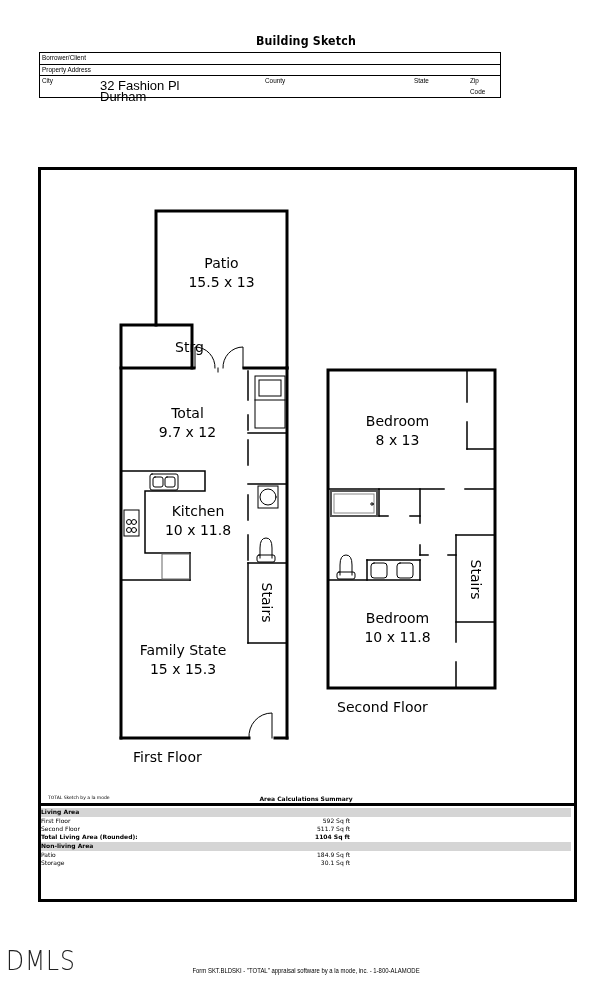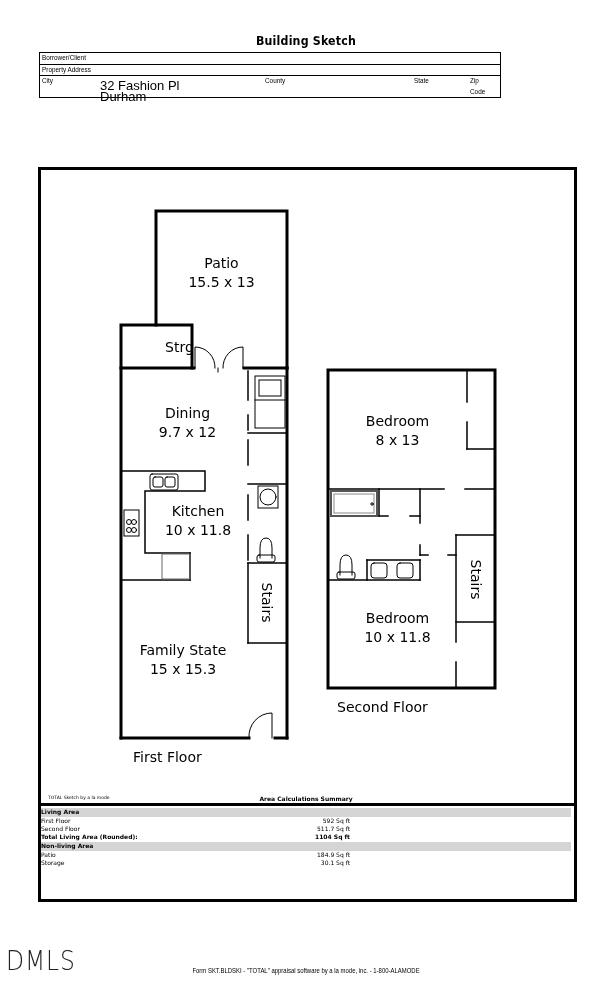--- a/index.html
+++ b/index.html
@@ -147,25 +147,25 @@
       <path d="M340,575 L340,565 Q340,555 346,555 Q352,555 352,565 L352,575"></path>
       <rect x="337" y="572" width="18" height="7" rx="2"></rect>
     </g>
   </g>
 </svg>
 
 <div class="lbl" style="left:156px;top:254px;width:131px;">
   <div>Patio</div>
   <div>15.5 x 13</div>
 </div>
-<div class="lbl" style="left:123px;top:338px;width:71px;padding-left:21px;">
+<div class="lbl" style="left:133px;top:338px;width:71px;padding-left:21px;">
   <div>Strg</div>
 </div>
 <div class="lbl" style="left:140px;top:404px;width:95px;">
-  <div>Dining</div>
+  <div>Total</div>
   <div>9.7 x 12</div>
 </div>
 <div class="lbl" style="left:148px;top:502px;width:100px;">
   <div>Kitchen</div>
   <div>10 x 11.8</div>
 </div>
 <div class="lbl" style="left:236px;top:593px;width:60px;transform:rotate(90deg);">
   <div>Stairs</div>
 </div>
 <div class="lbl" style="left:121px;top:641px;width:124px;">

